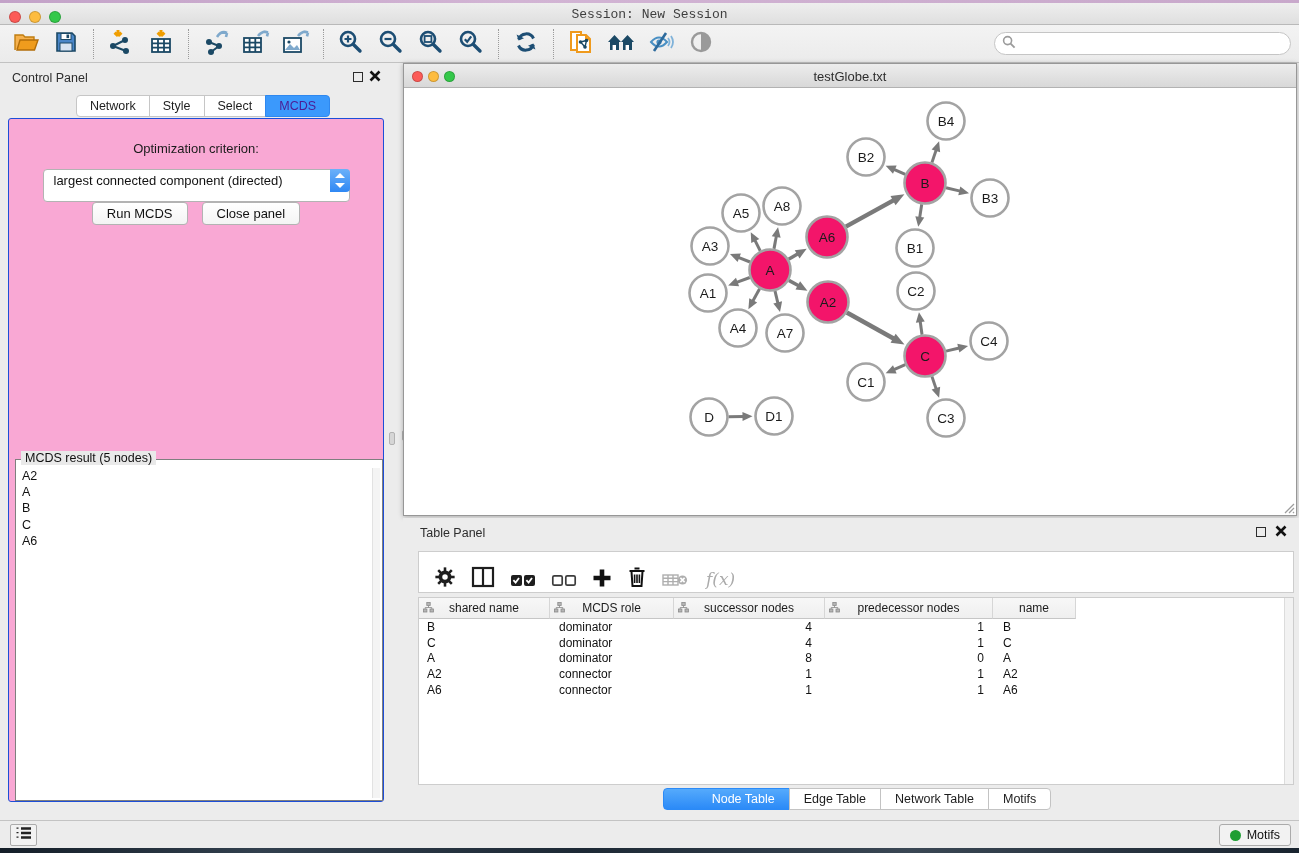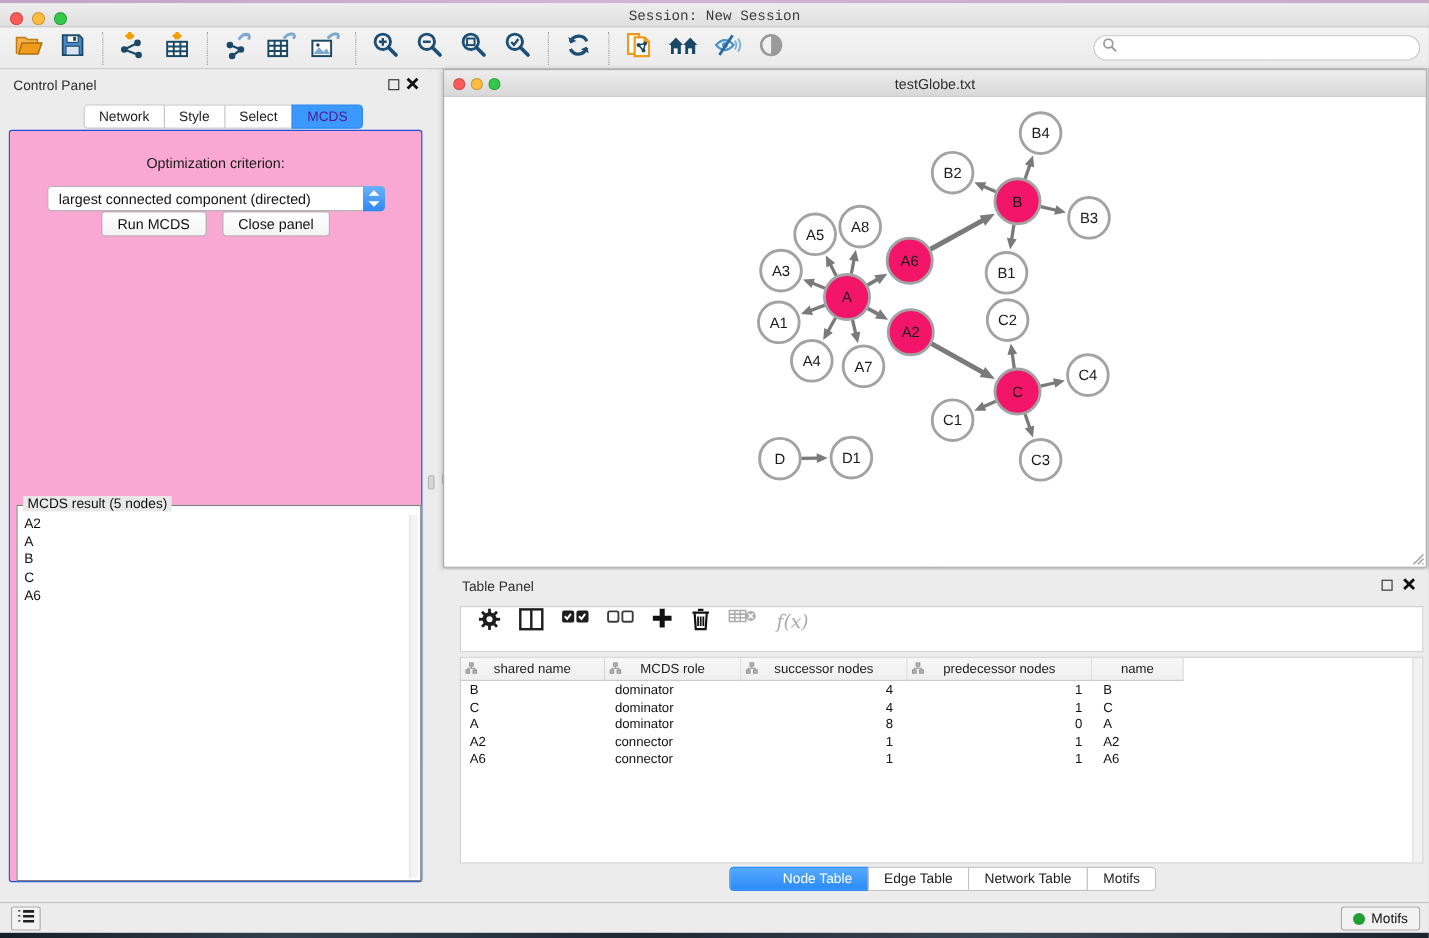--- a/index.html
+++ b/index.html
@@ -44,21 +44,21 @@
   #cp-tabs { position:absolute; left:0; right:0; top:32px; display:flex; justify-content:center; }
   .cp-tab { background:#fff; border:1px solid #c6c6c6; margin-left:-1px; padding:3px 13px;
     font-size:12.5px; color:#1e1e1e; position:relative; }
   .cp-tab:first-child { border-radius:4px 0 0 4px; margin-left:16px; }
   .cp-tab:last-child { border-radius:0 4px 4px 0; }
   .cp-tab.selected { background:#3b99fc; border-color:#2f88ef; color:#4c1d95; z-index:1; }
 
   #cp-inner { position:absolute; left:8px; top:55px; width:376px; height:684px;
     background:#f9a8d4; border:1px solid #1d4ed8; border-radius:3px; }
   #opt-label { margin-top:22px; text-align:center; font-size:13px; color:#1b1b1b; }
-  #criterion-select { position:relative; margin:13px auto 0 auto; width:307px; height:23px;
+  #criterion-select { position:relative; margin:13px auto 0 auto; width:307px; height:33px;
     background:#fff; border:1px solid #b3b3b3; border-radius:4px; }
   #criterion-select .val { position:absolute; left:10px; top:3px; font-size:13px; color:#111; }
   #criterion-select .stepper { position:absolute; right:-1px; top:-1px; width:20px; height:23px;
     background:linear-gradient(#6cb1f9,#2f88f4); border-radius:0 4px 4px 0; }
   .chev { position:absolute; left:5px; width:0; height:0; border-left:5px solid transparent; border-right:5px solid transparent; }
   .chev.up { top:4px; border-bottom:5px solid #fff; }
   .chev.dn { bottom:4px; border-top:5px solid #fff; }
   #cp-buttons { display:flex; justify-content:center; gap:14px; }
   .cp-btn { background:linear-gradient(#ffffff,#f4f4f4); border:1px solid #b3b3b3; border-radius:4px;
     font-size:13px; color:#111; padding:3px 14px; height:23px; }
@@ -81,21 +81,21 @@
     border-bottom:1px solid #b2b2b2; }
   #nw-titlebar .lights { left:8px; top:7px; gap:5px; }
   #nw-titlebar .light { width:11px; height:11px; }
   #nw-titlebar .title { position:absolute; left:0; right:0; top:5px; text-align:center; font-size:13px; color:#2e2e2e; }
   #nw-canvas { position:relative; width:892px; height:427px; background:#fff; overflow:hidden; }
   #resize-grip { position:absolute; right:1px; bottom:1px; width:14px; height:14px; }
 
   
   #table-panel { position:absolute; left:403px; top:518px; width:896px; height:302px; background:#ececec; }
   #tp-toolbar { position:absolute; left:15px; top:33px; width:876px; height:42px; background:#fff;
-    border:1px solid #cdcdcd; display:flex; align-items:flex-start; gap:15px; padding-left:15px; }
+    border:1px solid #cdcdcd; display:flex; align-items:flex-end; gap:15px; padding-left:15px; }
   .tp-btn { display:flex; align-items:center; justify-content:center; }
 
   #node-table { position:absolute; left:15px; top:79px; width:876px; height:188px; background:#fff;
     border:1px solid #cdcdcd; overflow:hidden; }
   #nt-header { display:flex; height:21px; }
   .th { position:relative; background:linear-gradient(#f7f7f7,#efefef); border-right:1px solid #d6d6d6;
     border-bottom:1px solid #c6c6c6; font-size:12px; color:#1c1c1c;
     display:flex; align-items:center; justify-content:center; }
   .th .h-ico { position:absolute; left:4px; top:4px; }
   .tr { display:flex; height:15.7px; align-items:center; }

